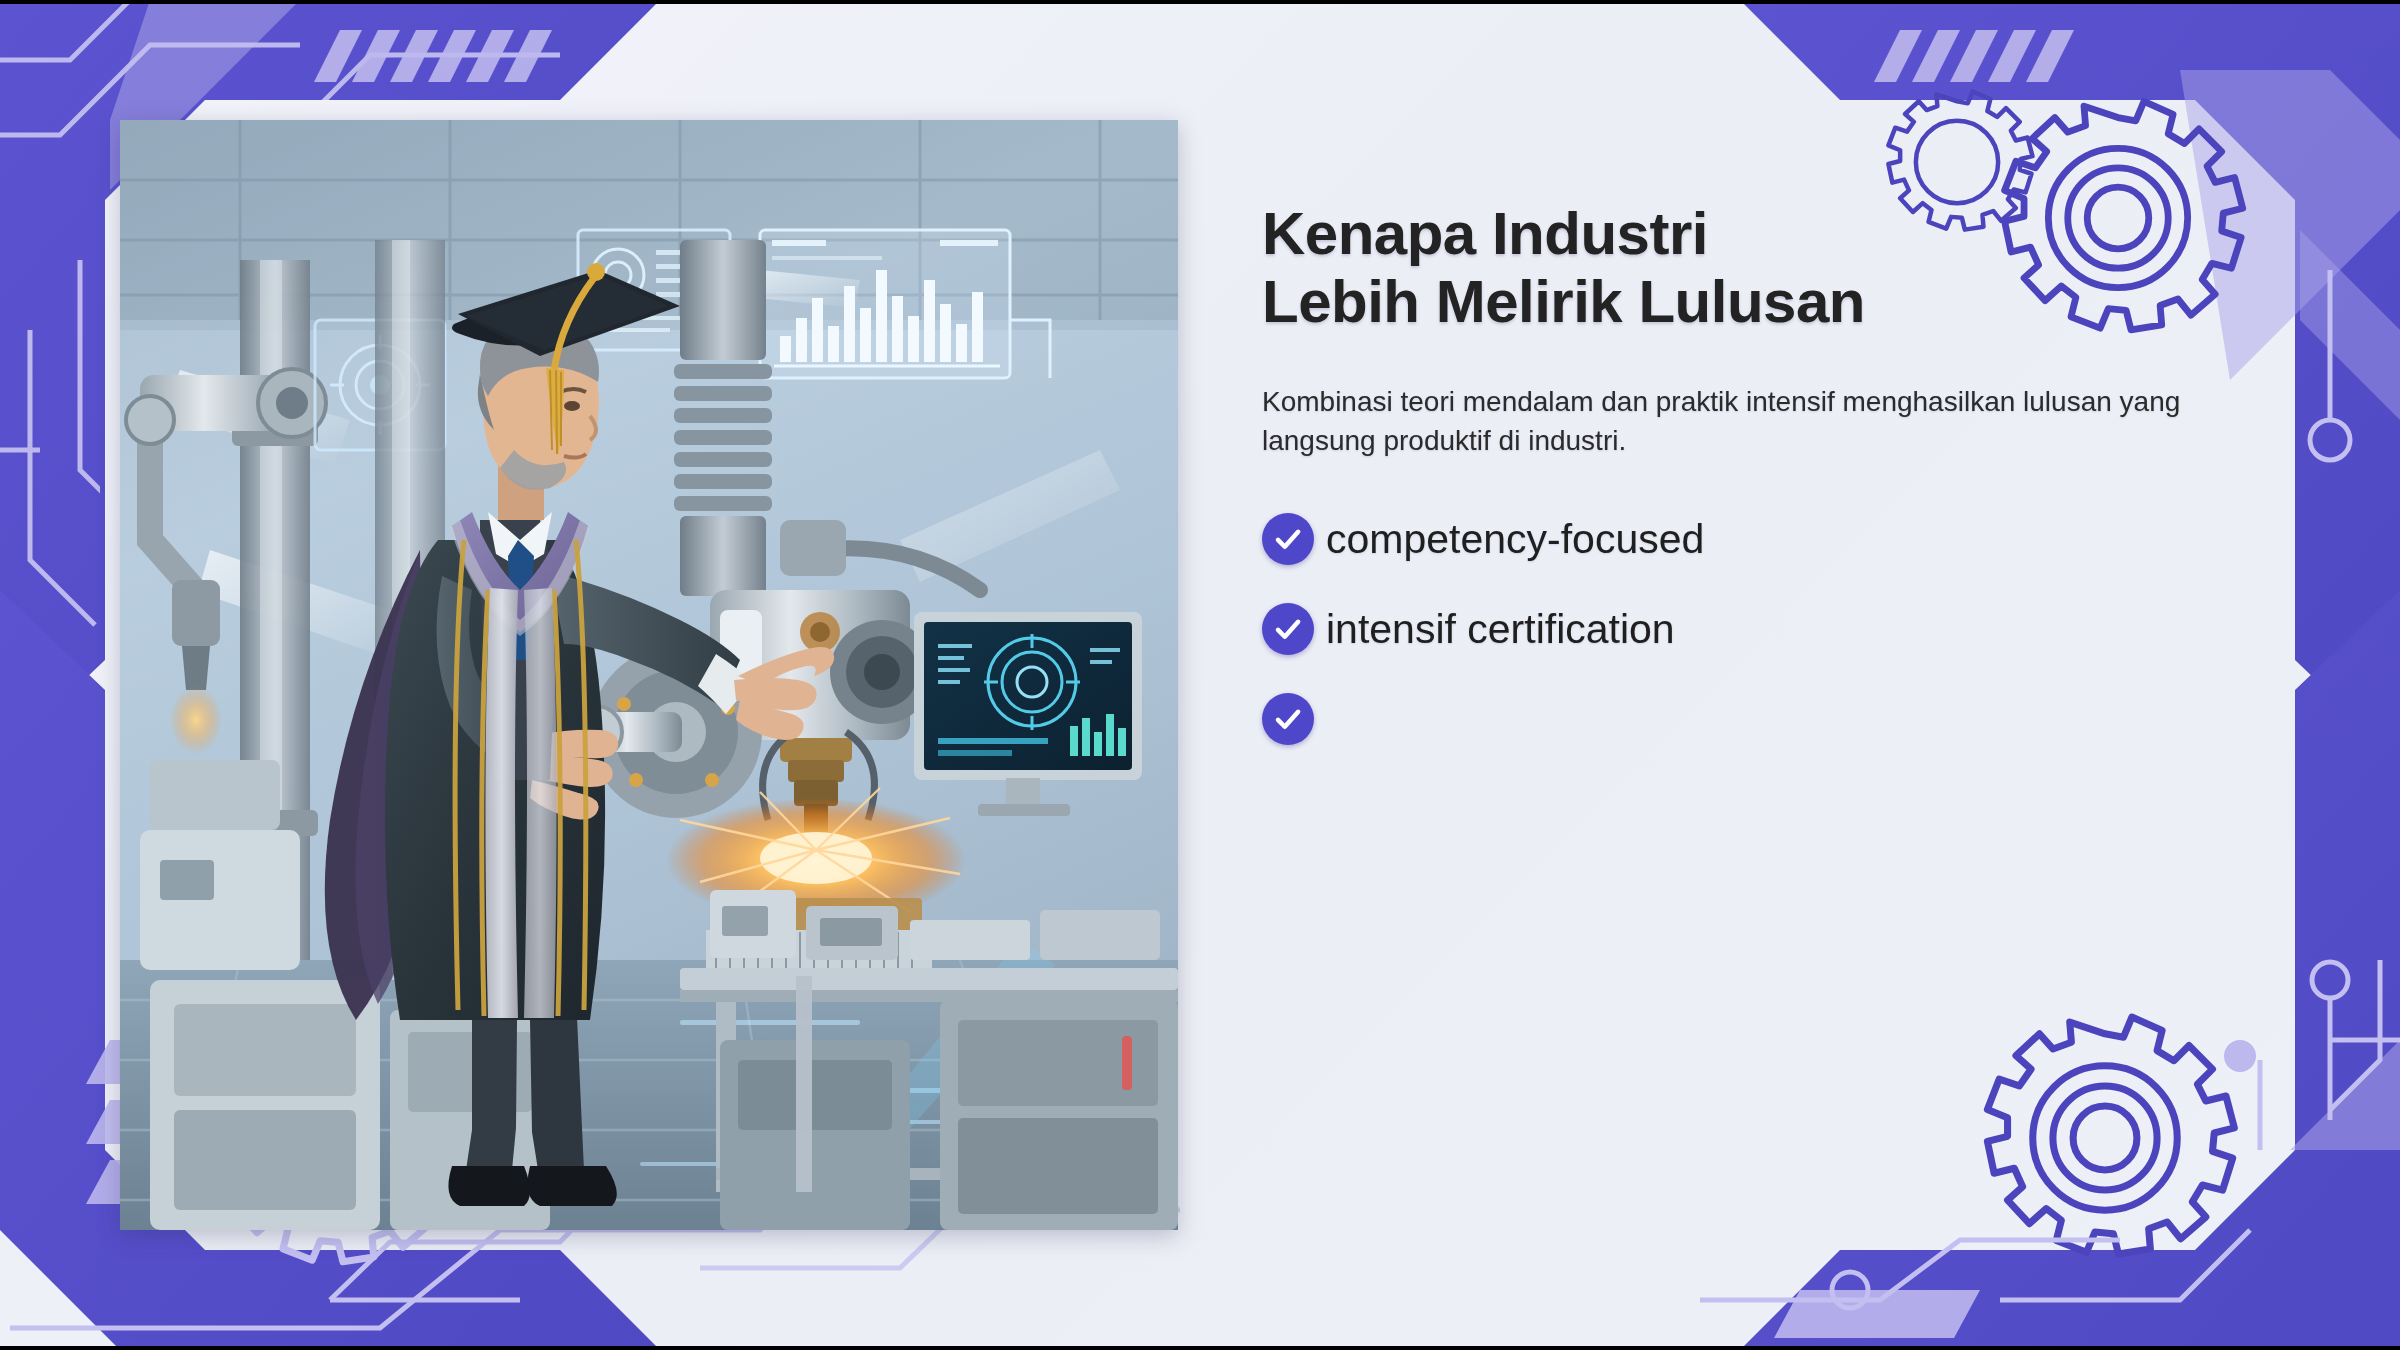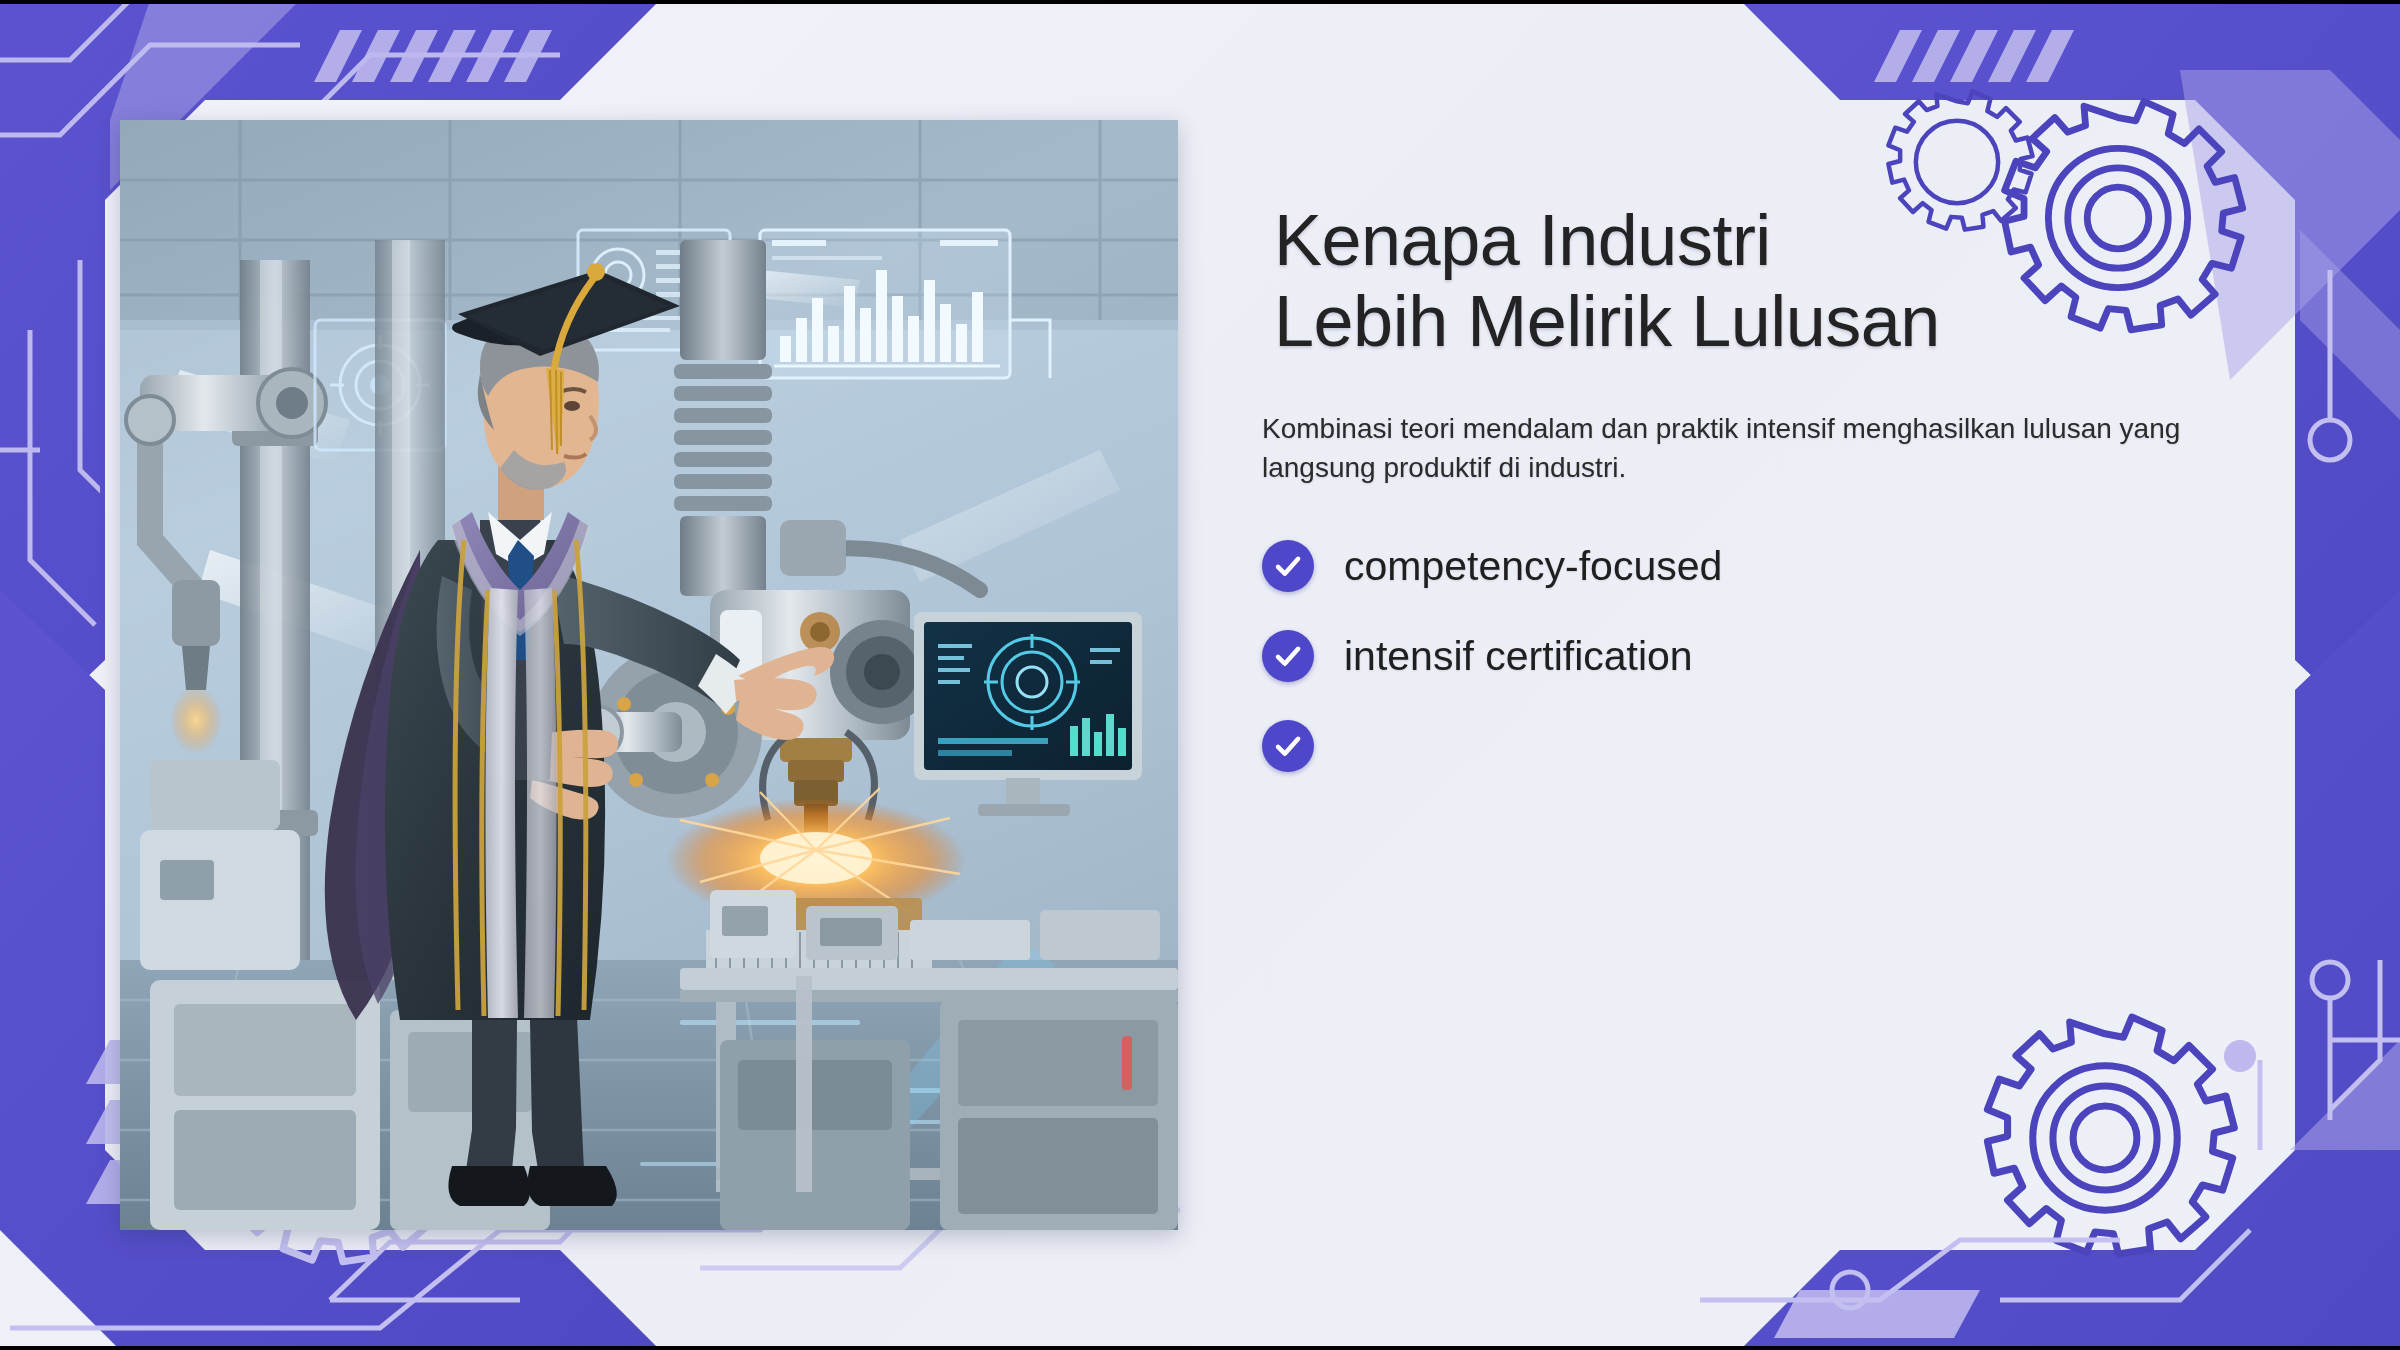--- a/index.html
+++ b/index.html
@@ -14,28 +14,28 @@
   .frame-svg{position:absolute;inset:0;width:2400px;height:1350px;pointer-events:none;}
 
   
   #illus-wrap{position:absolute;left:120px;top:120px;width:1058px;height:1110px;
               background:#ffffff;padding:0;
               box-shadow:0 6px 22px rgba(40,45,80,.26);}
   #illus{position:absolute;inset:0;width:100%;height:100%;display:block;}
 
   
   #content{position:absolute;left:1262px;top:200px;width:1020px;}
-  #headline{font-size:72px;line-height:1.13;font-weight:400;color:#232323;
-            letter-spacing:-.5px;margin:0 0 46px 12px;
+  #headline{font-size:60px;line-height:1.13;font-weight:700;color:#232323;
+            letter-spacing:-.5px;margin:0 0 46px 0;
             text-shadow:0 2px 3px rgba(120,125,160,.35);}
   #headline .ln{display:block;white-space:nowrap;}
   #subtitle{font-size:28px;line-height:1.42;color:#2b2b2b;margin:0 0 52px 0;
             max-width:960px;text-shadow:0 1px 2px rgba(130,135,165,.30);}
   #bullets{list-style:none;margin:0;padding:0;}
-  #bullets li{display:flex;align-items:center;gap:30px;margin-bottom:38px;}
+  #bullets li{display:flex;align-items:center;gap:12px;margin-bottom:38px;}
   .chk{flex:0 0 auto;width:52px;height:52px;border-radius:50%;
        background:#4f47c9;display:flex;align-items:center;justify-content:center;
        box-shadow:0 2px 5px rgba(60,55,150,.35);}
   .chk svg{width:32px;height:32px;display:block;}
   .bl-txt{font-size:41px;color:#1f1f1f;line-height:1.2;
           text-shadow:0 1px 2px rgba(130,135,165,.28);}
 </style>
 </head>
 <body>
 

